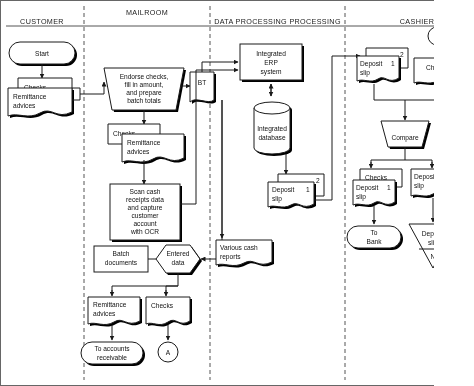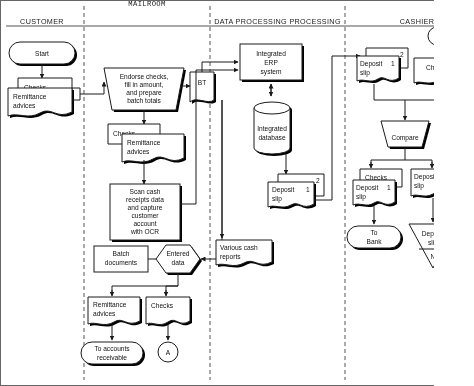--- a/index.html
+++ b/index.html
@@ -11,21 +11,21 @@
     text-align:center;white-space:nowrap;
   }
   text{font-family:"Liberation Sans","DejaVu Sans",sans-serif;fill:#111;}
 </style>
 </head>
 <body>
 
 <div id="page">
 
   <div class="lane-title" style="left:8px;  top:17px; width:68px;">CUSTOMER</div>
-  <div class="lane-title" style="left:92px; top:0; width:110px;font-family:Liberation Mono, monospace;">MAILROOM</div>
+  <div class="lane-title" style="left:92px; top:8px; width:110px;">MAILROOM</div>
   <div class="lane-title" style="left:212px;top:17px; width:131px;">DATA PROCESSING PROCESSING</div>
   <div class="lane-title" style="left:359px;top:17px; width:116px;">CASHIER</div>
 
   <svg id="svg-root" viewBox="0 0 474 386" xmlns="http://www.w3.org/2000/svg">
     <defs>
       <marker id="arrow" viewBox="0 0 10 10" refX="9" refY="5" markerWidth="5" markerHeight="5" orient="auto-start-reverse">
         <path d="M 0 0 L 10 5 L 0 10 z" fill="#1a1a1a"></path>
       </marker>
       <style>
         .ln{stroke:#1a1a1a;stroke-width:1;fill:none;}

